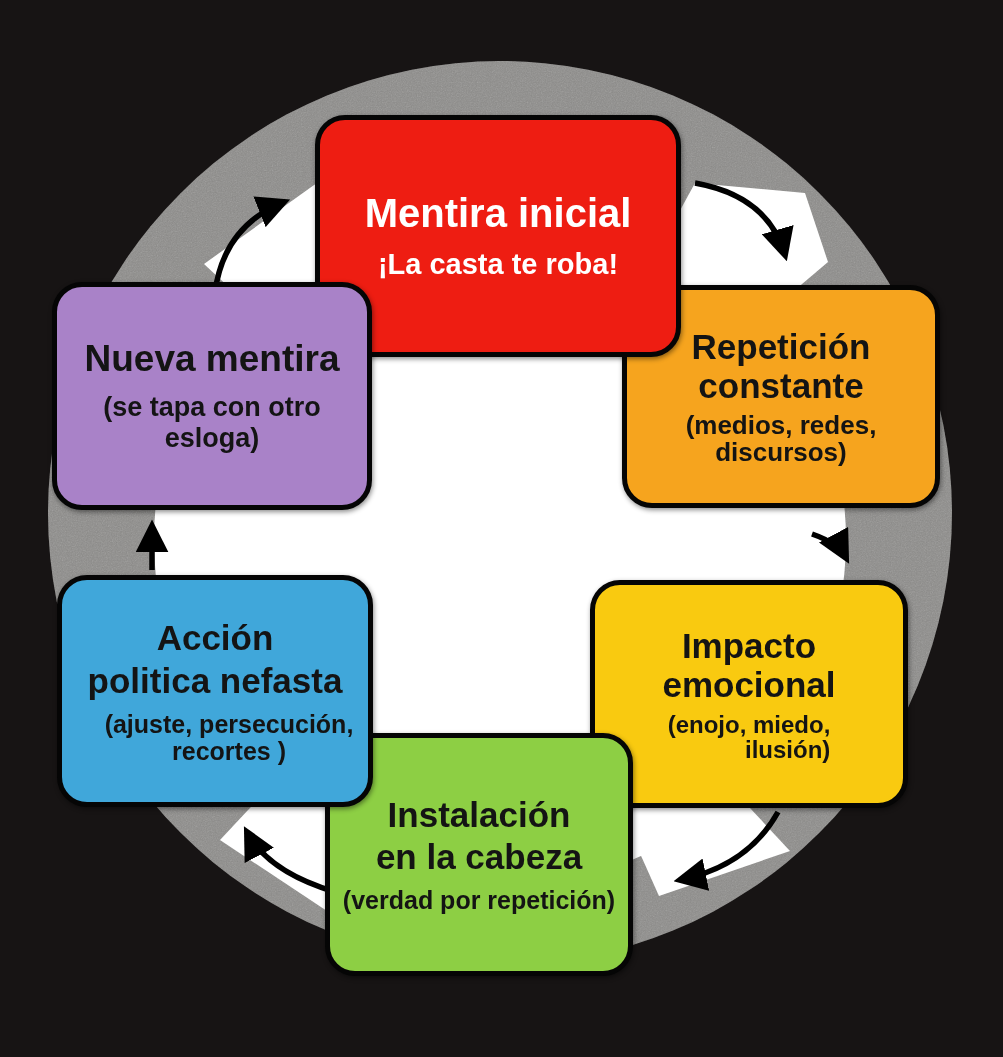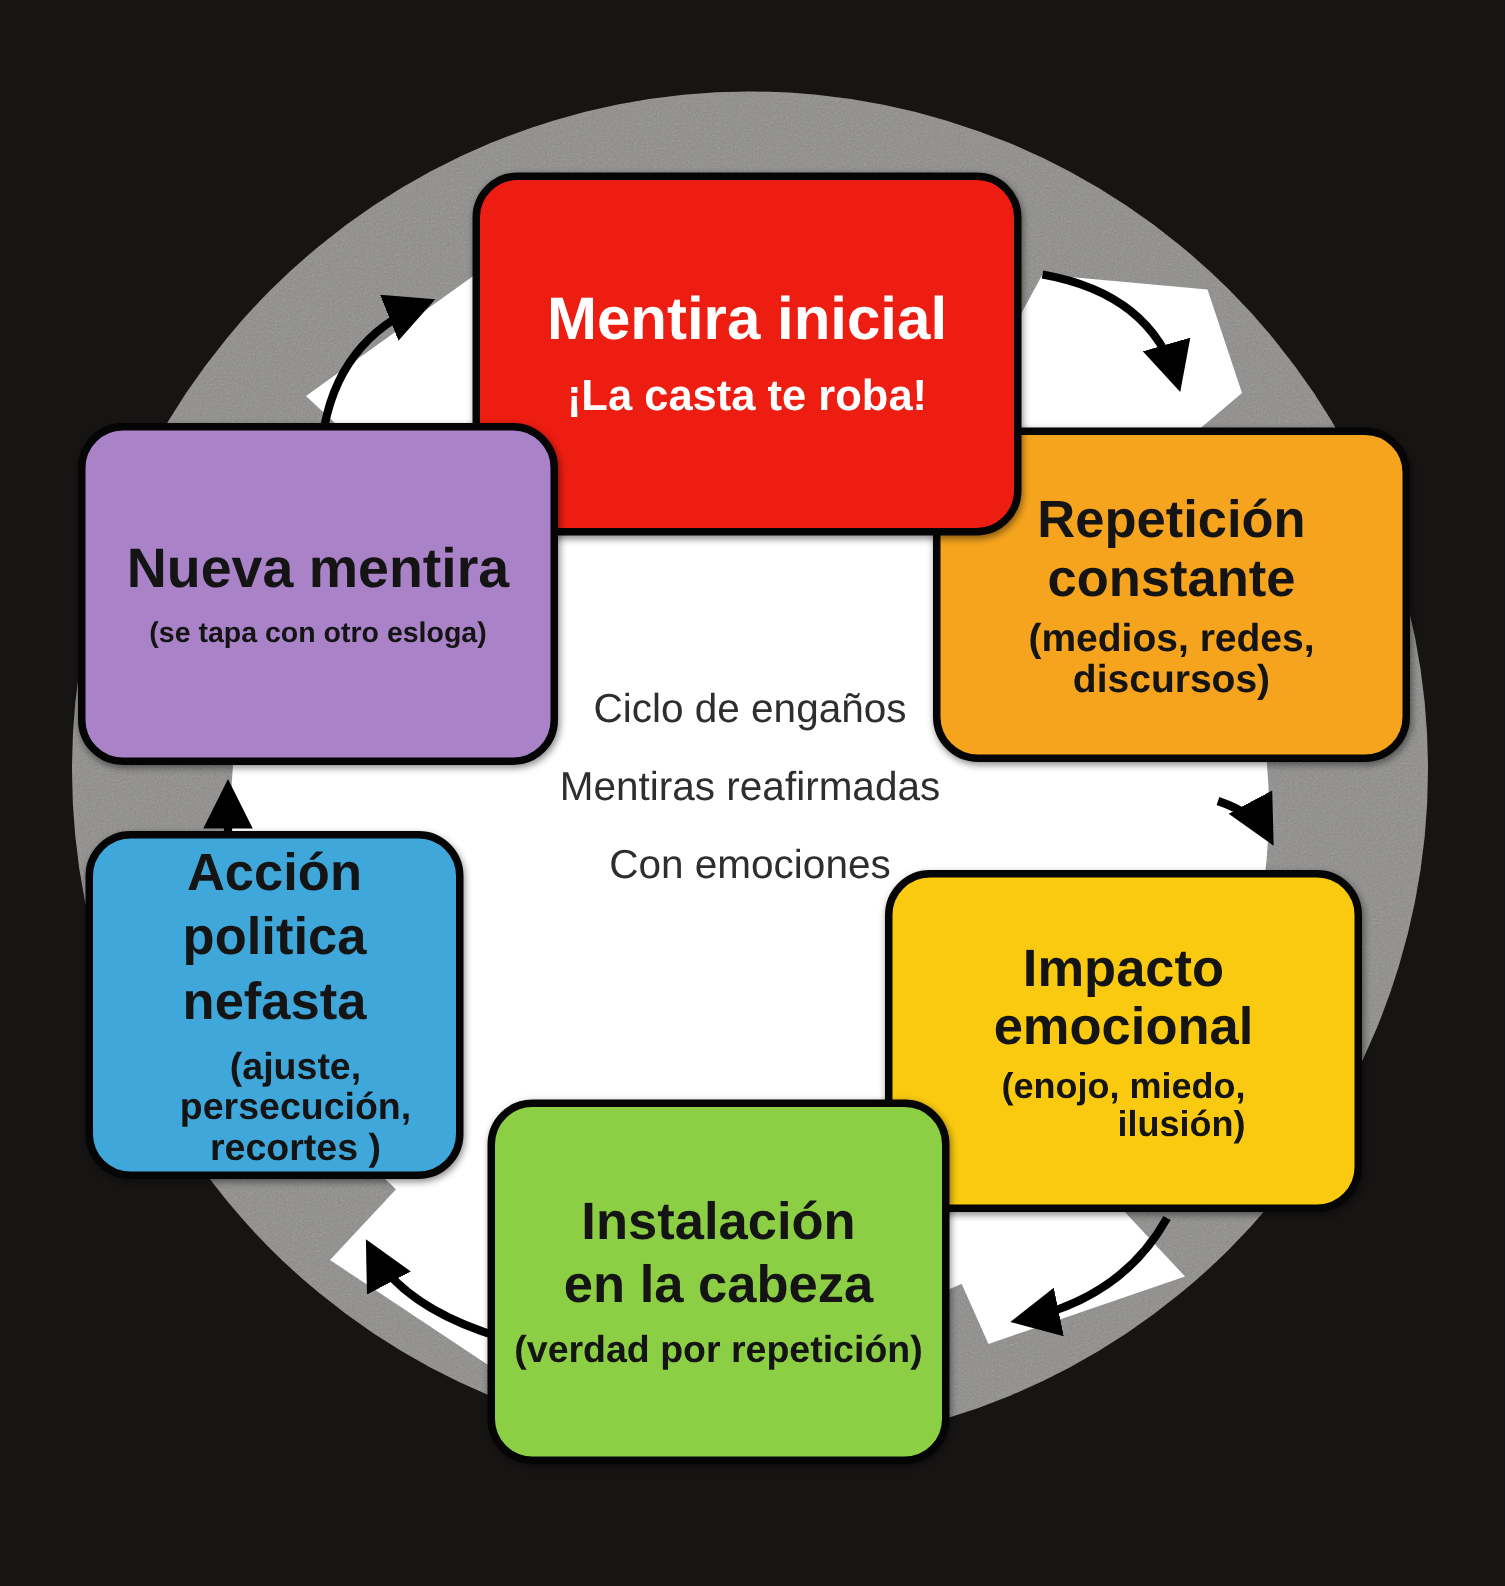--- a/index.html
+++ b/index.html
@@ -22,26 +22,26 @@
   .b0 .subtitle{font-size:29px;margin-top:12px;}
   .b1{left:622px;top:285px;width:318px;height:223px;}
   .b1 .title{font-size:35px;line-height:1.12;}
   .b1 .subtitle{font-size:26px;line-height:1.05;margin-top:7px;}
   .b2{left:590px;top:580px;width:318px;height:228px;}
   .b2 .title{font-size:35px;line-height:1.12;}
   .b2 .subtitle{font-size:24px;line-height:1.05;margin-top:7px;text-align:right;}
   .b3{left:325px;top:733px;width:308px;height:243px;}
   .b3 .title{font-size:35px;line-height:1.18;}
   .b3 .subtitle{font-size:25px;margin-top:9px;}
-  .b4{left:57px;top:554px;width:252px;height:232px;}
+  .b4{left:57px;top:575px;width:316px;height:232px;}
   .b4 .title{font-size:35px;line-height:1.22;}
   .b4 .subtitle{font-size:25px;line-height:1.08;margin-top:8px;margin-left:28px;}
   .b5{left:52px;top:282px;width:320px;height:228px;}
   .b5 .title{font-size:37px;}
-  .b5 .subtitle{font-size:19px;margin-top:12px;}
+  .b5 .subtitle{font-size:27px;margin-top:12px;}
   .center-text{
     position:absolute;z-index:2;left:280px;top:446px;width:440px;
     text-align:center;font-size:27px;line-height:52px;font-weight:400;
     color:#2e2e2e;white-space:pre-line;
   }
 </style>
 </head>
 <body>
 
 <div id="stage">
@@ -77,23 +77,20 @@
     <g fill="none" stroke-width="5.5" stroke-linecap="butt" stroke="#000000">
       <path d="M 215 292 Q 224 226 284 202" marker-end="url(#ah)"></path>
       <path d="M 695 183 Q 768 196 785 255" marker-end="url(#ah)"></path>
       <path d="M 812 534 Q 838 543 846 558" marker-end="url(#ah)"></path>
       <path d="M 778 812 Q 748 866 680 880" marker-end="url(#ah)"></path>
       <path d="M 335 892 Q 268 872 247 832" marker-end="url(#ah)"></path>
       <path d="M 152 570 L 152 526" marker-end="url(#ah)"></path>
     </g>
   </svg>
 
-  <div class="center-text">Ciclo de engaños
-Mentiras reafirmadas
-Con emociones</div>
 
   <div class="box b1" style="background-color: rgb(246, 164, 30); color: rgb(20, 20, 20);">
     <div class="title">Repetición
 constante</div>
     <div class="subtitle">(medios, redes,
 discursos)</div>
   </div>
 
   <div class="box b0" style="background-color: rgb(238, 29, 18); color: rgb(255, 255, 255);">
     <div class="title">Mentira inicial</div>

